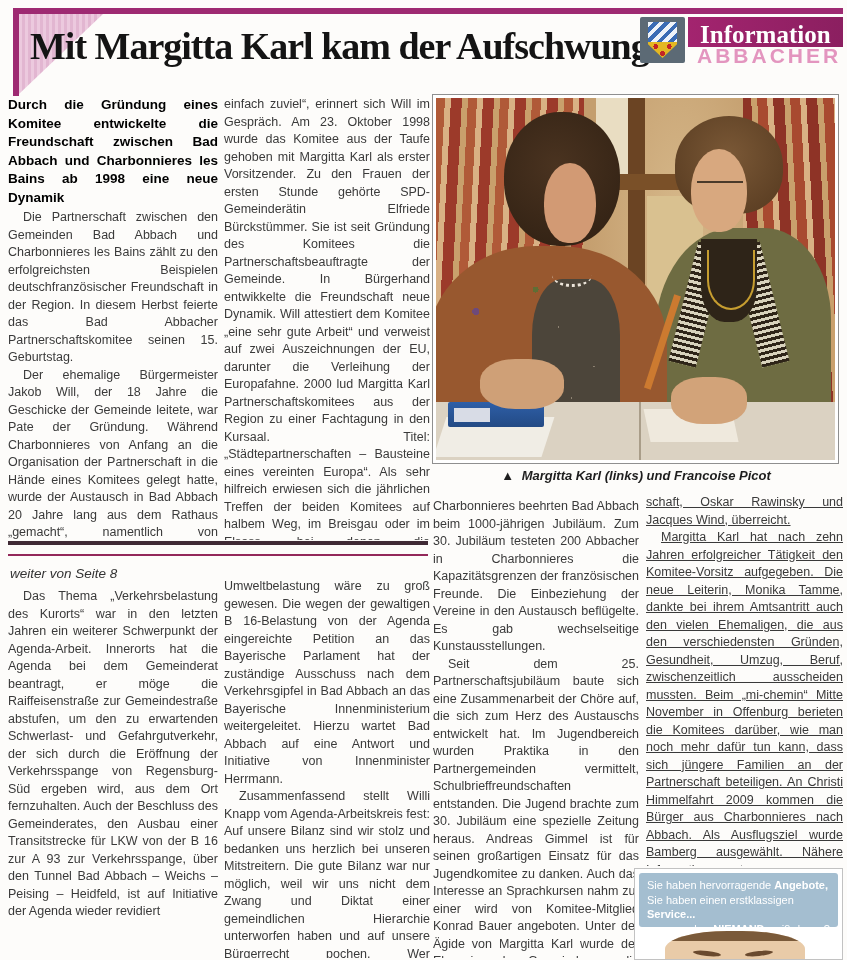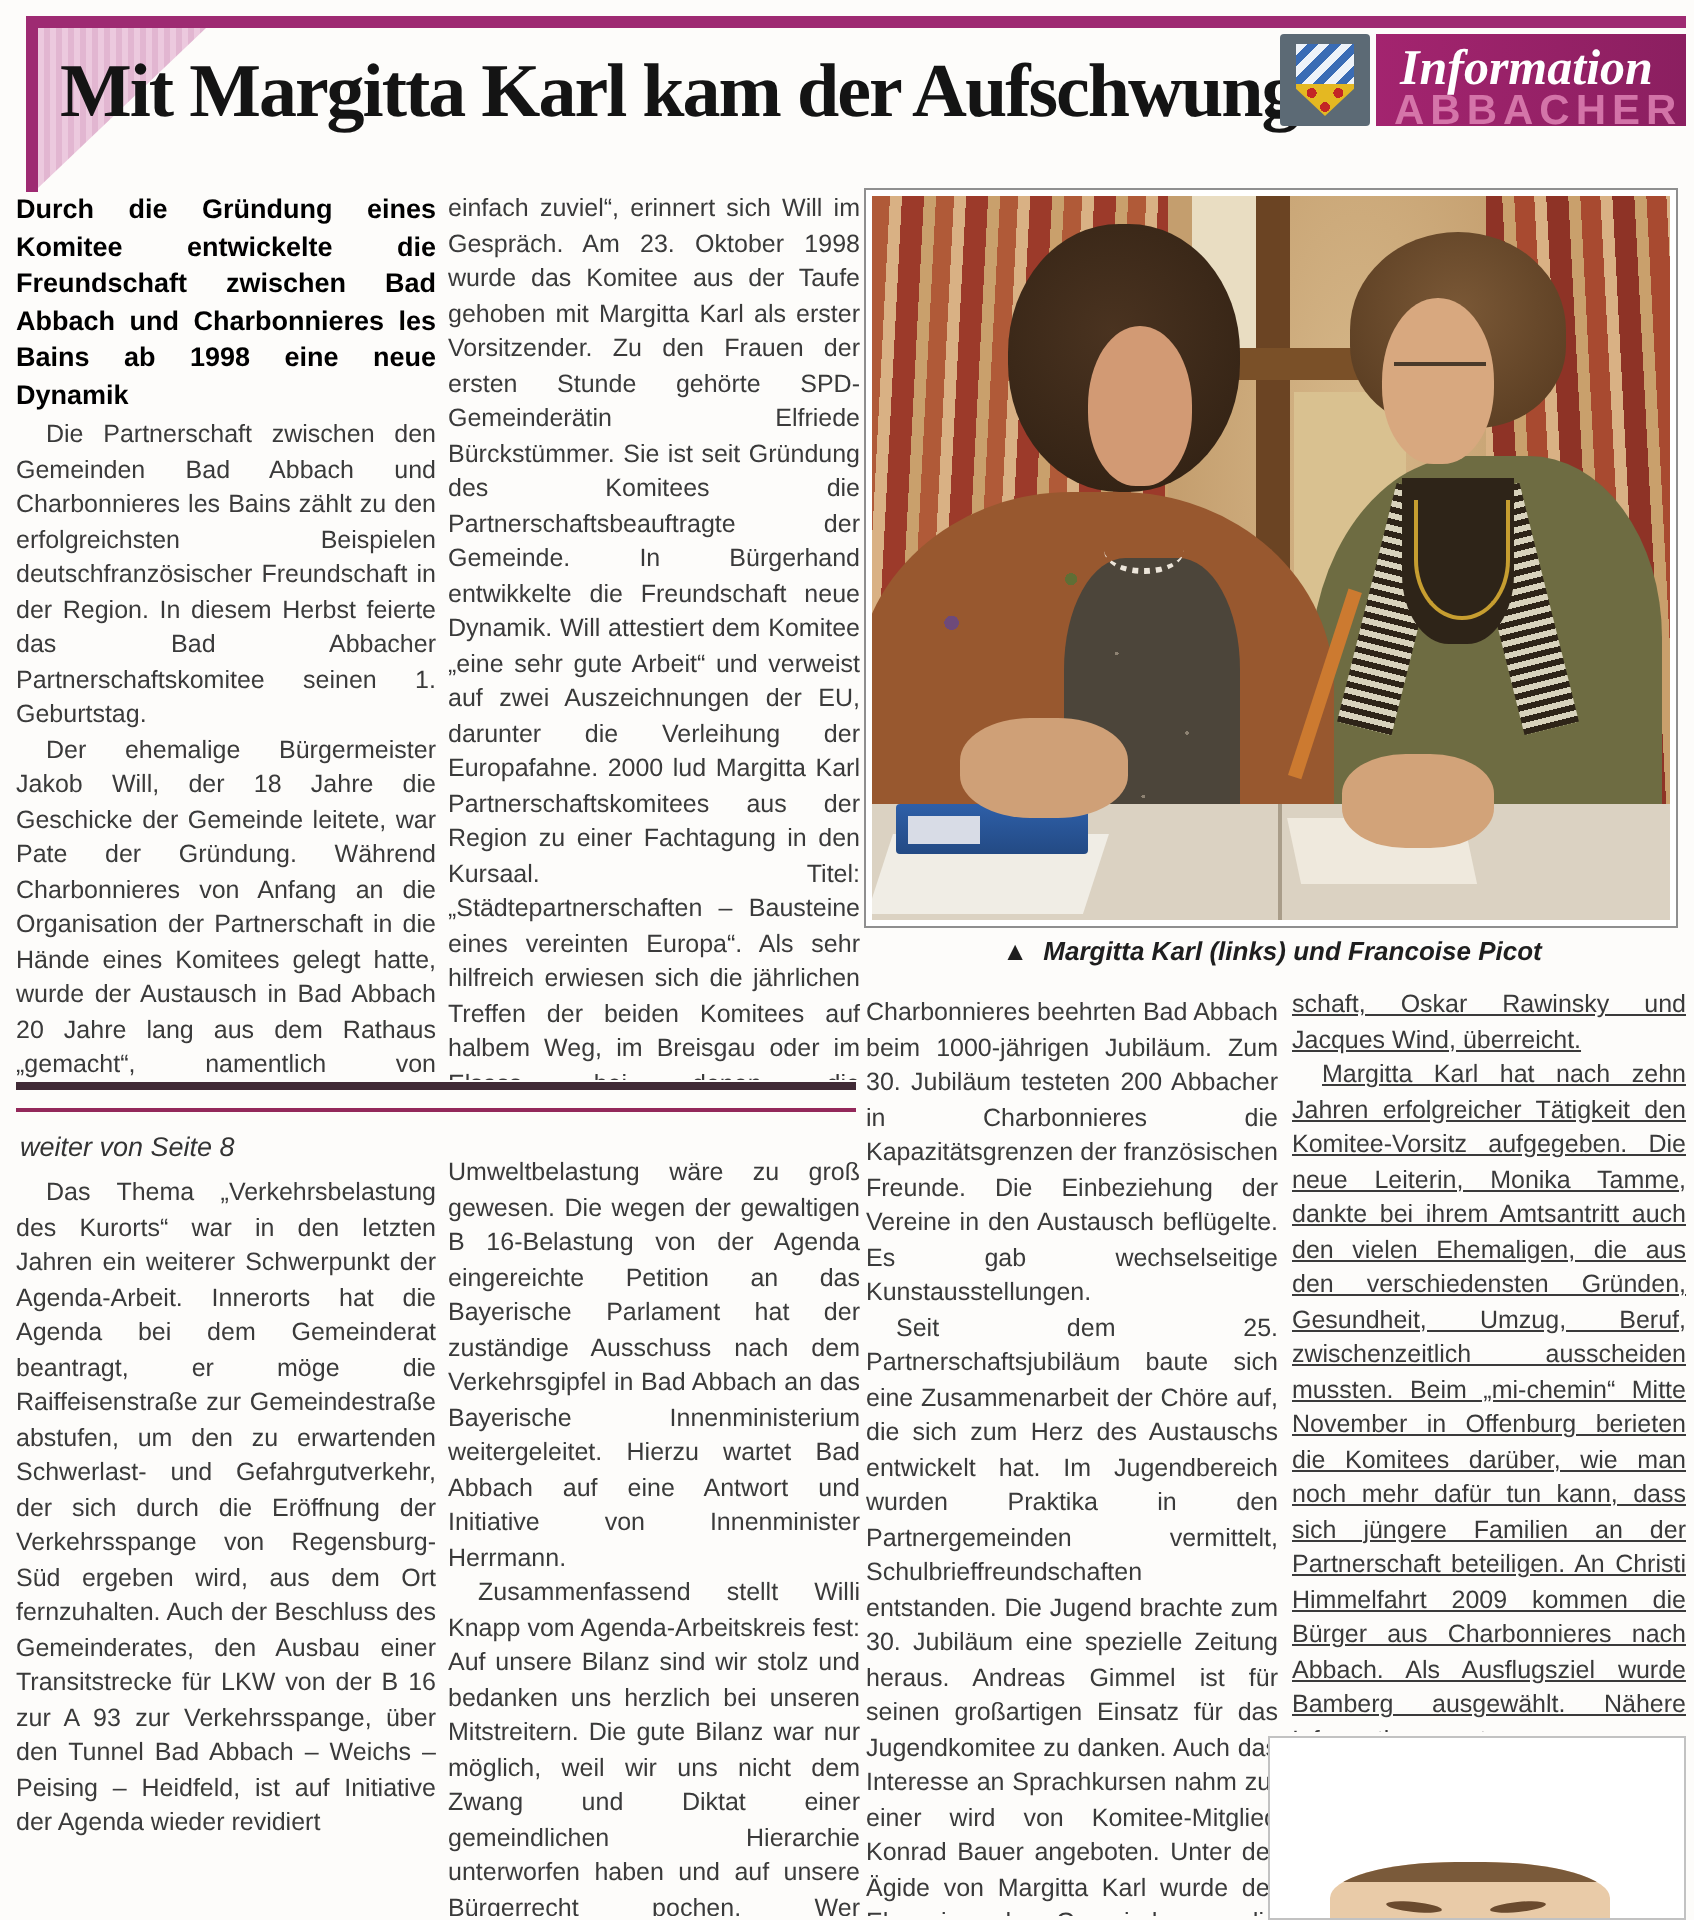--- a/index.html
+++ b/index.html
@@ -19,22 +19,22 @@
 
   .crest{left:640px;top:17px;width:45px;height:46px;background:#5c6a75;border-radius:2px;}
   .shield{position:absolute;left:8px;top:5px;width:29px;height:36px;
       clip-path:polygon(0 0,100% 0,100% 62%,50% 100%,0 62%);overflow:hidden;}
   .shield-top{position:absolute;left:0;top:0;width:100%;height:55%;
       background:repeating-linear-gradient(135deg,#eef3f9 0 4px,#3a6cb5 4px 8px);}
   .shield-bottom{position:absolute;left:0;top:55%;width:100%;height:45%;background:#e4b822;
       background-image:radial-gradient(circle 3.5px at 27% 28%,#c32525 70%,transparent 71%),
                        radial-gradient(circle 3.5px at 73% 28%,#c32525 70%,transparent 71%),
                        radial-gradient(circle 3.5px at 50% 72%,#c32525 70%,transparent 71%);}
-  .infobox{left:688px;top:17px;width:155px;height:46px;
-      background:linear-gradient(90deg,#a3246f,#8b1f60);font-style:italic;}
+  .infobox{left:688px;top:17px;width:155px;height:30px;
+      background:linear-gradient(90deg,#a3246f,#8b1f60);}
   .info-label{position:absolute;left:12px;top:4px;font-family:"Liberation Serif",serif;
       font-weight:bold;font-size:25px;color:#ffffff;}
   .watermark{left:697px;top:44px;width:150px;font-weight:bold;font-size:21px;
       letter-spacing:3px;color:rgba(222,130,180,0.85);}
 
   
   .col{position:absolute;text-align:justify;font-size:12.5px;line-height:17.5px;
        overflow:hidden;}
   .col p{margin:0;}
   .col p.ind{text-indent:15px;}
@@ -148,21 +148,21 @@
       <div class="shield-bottom"></div>
     </div>
   </div>
   <div class="abs infobox">
     <span class="info-label">Information</span>
   </div>
   <div class="abs watermark">ABBACHER</div>
 
   <section class="col top1">
     <p class="lead">Durch die Gründung eines Komitee entwickelte die Freundschaft zwischen Bad Abbach und Charbonnieres les Bains ab 1998 eine neue Dynamik</p>
-    <p class="ind">Die Partnerschaft zwischen den Gemeinden Bad Abbach und Charbonnieres les Bains zählt zu den erfolgreichsten Beispielen deutschfranzösischer Freundschaft in der Region. In diesem Herbst feierte das Bad Abbacher Partnerschaftskomitee seinen 1. Geburtstag.</p>
+    <p class="ind">Die Partnerschaft zwischen den Gemeinden Bad Abbach und Charbonnieres les Bains zählt zu den erfolgreichsten Beispielen deutschfranzösischer Freundschaft in der Region. In diesem Herbst feierte das Bad Abbacher Partnerschaftskomitee seinen 15. Geburtstag.</p>
     <p class="ind">Der ehemalige Bürgermeister Jakob Will, der 18 Jahre die Geschicke der Gemeinde leitete, war Pate der Gründung. Während Charbonnieres von Anfang an die Organisation der Partnerschaft in die Hände eines Komitees gelegt hatte, wurde der Austausch in Bad Abbach 20 Jahre lang aus dem Rathaus „gemacht“, namentlich von Partnerschaftsreferent Karl Rauschendorfer und Wills Vorzimmerdame Barbara Wickert. „Irgendwann wurde es</p>
   </section>
   <section class="col top2">
     <p>einfach zuviel“, erinnert sich Will im Gespräch. Am 23. Oktober 1998 wurde das Komitee aus der Taufe gehoben mit Margitta Karl als erster Vorsitzender. Zu den Frauen der ersten Stunde gehörte SPD-Gemeinderätin Elfriede Bürckstümmer. Sie ist seit Gründung des Komitees die Partnerschaftsbeauftragte der Gemeinde. In Bürgerhand entwikkelte die Freundschaft neue Dynamik. Will attestiert dem Komitee „eine sehr gute Arbeit“ und verweist auf zwei Auszeichnungen der EU, darunter die Verleihung der Europafahne. 2000 lud Margitta Karl Partnerschaftskomitees aus der Region zu einer Fachtagung in den Kursaal. Titel: „Städtepartnerschaften – Bausteine eines vereinten Europa“. Als sehr hilfreich erwiesen sich die jährlichen Treffen der beiden Komitees auf halbem Weg, im Breisgau oder im Elsass, bei denen die Austauschprogramme besprochen werden. Die Beteiligung bei Erwachsenen und Jugendlichen ist enorm. Die Bürger aus</p>
   </section>
 
   <figure class="abs photo" style="margin:0">
     <div class="photo-inner">
       <div class="curtain-l"></div>
       <div class="wall"></div>
@@ -217,20 +217,25 @@
   <div class="abs kicker">weiter von Seite 8</div>
   <section class="col b1">
     <p class="ind">Das Thema „Verkehrsbelastung des Kurorts“ war in den letzten Jahren ein weiterer Schwerpunkt der Agenda-Arbeit. Innerorts hat die Agenda bei dem Gemeinderat beantragt, er möge die Raiffeisenstraße zur Gemeindestraße abstufen, um den zu erwartenden Schwerlast- und Gefahrgutverkehr, der sich durch die Eröffnung der Verkehrsspange von Regensburg-Süd ergeben wird, aus dem Ort fernzuhalten. Auch der Beschluss des Gemeinderates, den Ausbau einer Transitstrecke für LKW von der B 16 zur A 93 zur Verkehrsspange, über den Tunnel Bad Abbach – Weichs – Peising – Heidfeld, ist auf Initiative der Agenda wieder revidiert</p>
   </section>
   <section class="col b2">
     <p>Umweltbelastung wäre zu groß gewesen. Die wegen der gewaltigen B 16-Belastung von der Agenda eingereichte Petition an das Bayerische Parlament hat der zuständige Ausschuss nach dem Verkehrsgipfel in Bad Abbach an das Bayerische Innenministerium weitergeleitet. Hierzu wartet Bad Abbach auf eine Antwort und Initiative von Innenminister Herrmann.</p>
     <p class="ind">Zusammenfassend stellt Willi Knapp vom Agenda-Arbeitskreis fest: Auf unsere Bilanz sind wir stolz und bedanken uns herzlich bei unseren Mitstreitern. Die gute Bilanz war nur möglich, weil wir uns nicht dem Zwang und Diktat einer gemeindlichen Hierarchie unterworfen haben und auf unsere Bürgerrecht pochen. Wer beispielsweise das jahrelange Hin und Her um eine Lösung der Verkehrsprobleme des</p>
   </section>
 
   <div class="abs ad-frame">
+    <div class="ad-blue">
+      <div><span>Sie haben hervorragende </span><b>Angebote,</b></div>
+      <div><span>Sie haben einen erstklassigen </span><b>Service...</b></div>
+      <div class="ad-line3"><span>...aber </span><b>NIEMAND</b><span> weiß davon?</span></div>
+    </div>
     <div class="ad-face">
       <div class="ad-hair"></div>
       <div class="brow l"></div>
       <div class="brow r"></div>
 
     </div>
   </div>
 
 </div>
 

